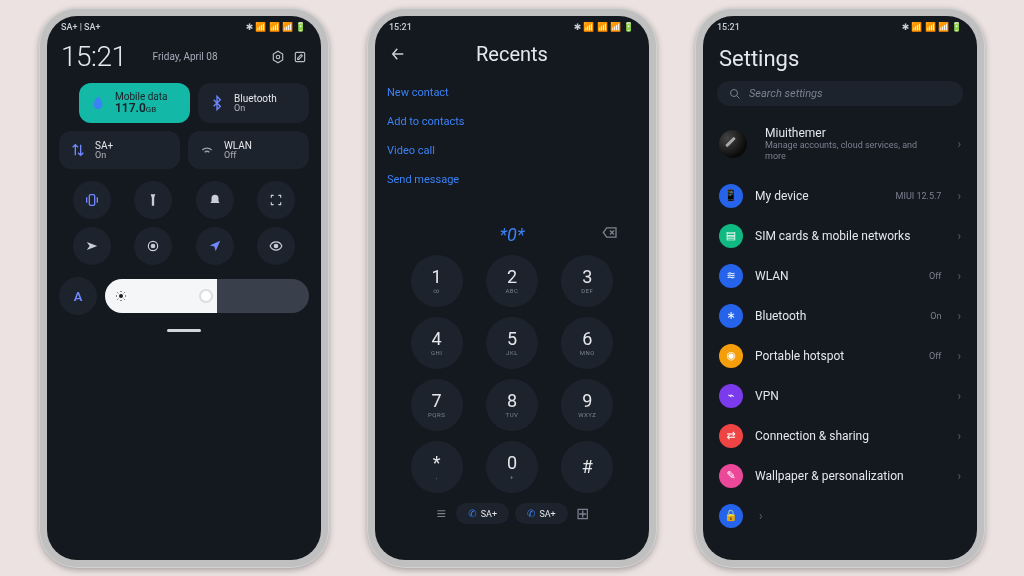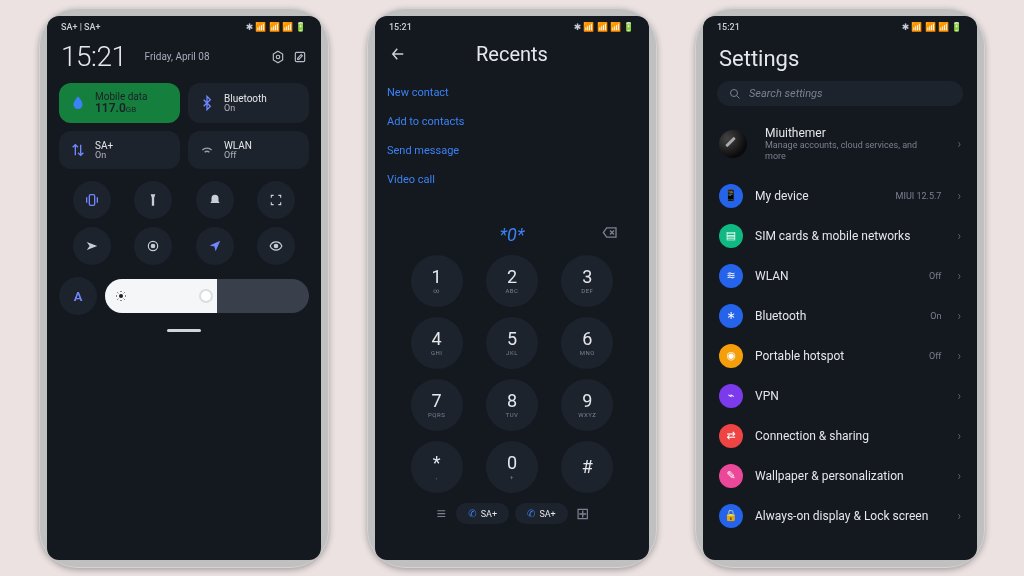--- a/index.html
+++ b/index.html
@@ -1,31 +1,31 @@
 <!DOCTYPE html>
 <html><head>
 <meta charset="utf-8">
 <style>
   * { margin: 0; padding: 0; box-sizing: border-box; font-family: -apple-system, "Segoe UI", Roboto, sans-serif; }
   body { background: #ece2e2; width: 1024px; height: 576px; display: flex; justify-content: space-around; align-items: center; padding: 0 20px; }
   .phone { width: 290px; height: 560px; border-radius: 38px; background: #c0c0c0; padding: 8px; box-shadow: 0 2px 6px rgba(0,0,0,0.3), inset 0 0 0 1px rgba(255,255,255,0.3); position: relative; }
-  .screen { width: 100%; height: 100%; background: #14181f; border-radius: 12px; overflow: hidden; position: relative; color: #e5e7eb; }
+  .screen { width: 100%; height: 100%; background: #14181f; border-radius: 30px; overflow: hidden; position: relative; color: #e5e7eb; }
   .status-bar { display: flex; justify-content: space-between; align-items: center; padding: 6px 14px 2px; font-size: 9px; color: #c9ced6; }
   .status-left { font-weight: 500; }
   .status-right { display: flex; gap: 3px; align-items: center; }
 
   
   .cc-head { display: flex; align-items: center; padding: 6px 14px 10px; gap: 8px; }
   .cc-time { font-size: 28px; font-weight: 300; letter-spacing: -0.5px; }
-  .cc-date { font-size: 10px; color: #a6adba; flex: 1; margin-left: 10px; }
+  .cc-date { font-size: 10px; color: #a6adba; flex: 1; margin-left: 18px; }
   .cc-head-icon { width: 14px; height: 14px; color: #b8bec9; }
   .tiles-row { display: flex; gap: 8px; padding: 0 12px 8px; }
   .tile { flex: 1; border-radius: 12px; display: flex; align-items: center; padding: 8px; gap: 6px; }
   .tile-dark { background: #1d232d; }
-  .tile-light { background: #15803d; color: #1b1f27; }
+  .tile-light { background: #14b8a6; color: #1b1f27; margin-left: 20px; }
   .tile-icon { width: 22px; height: 22px; display: flex; align-items: center; justify-content: center; }
   .tile-text { display: flex; flex-direction: column; line-height: 1.1; }
   .tile-label { font-size: 10px; }
   .tile-sub { font-size: 9px; opacity: 0.7; }
   .tile-big { font-size: 12px; font-weight: 600; }
   .round-row { display: flex; justify-content: space-around; padding: 4px 14px; }
   .rt { width: 38px; height: 38px; border-radius: 50%; background: #1d232d; display: flex; align-items: center; justify-content: center; color: #c9ced6; font-size: 14px; }
   .rt.active { color: #7087ff; }
   .rt.letter { font-weight: 600; font-size: 13px; }
   .slider-row { display: flex; align-items: center; padding: 8px 12px; gap: 8px; }
@@ -209,22 +209,22 @@
     </div>
     <div class="dialer-header">
       <svg class="dialer-back" viewBox="0 0 24 24" fill="none" stroke="currentColor" stroke-width="2">
           <path d="M19 12H5M11 5l-6 7 6 7"></path>
         </svg>
       <div class="dialer-title">Recents</div>
     </div>
     <div class="recents-list">
       <div class="recent-item">New contact</div>
       <div class="recent-item">Add to contacts</div>
+      <div class="recent-item">Video call</div>
       <div class="recent-item">Send message</div>
-      <div class="recent-item">Video call</div>
     </div>
     <div class="dial-display">
       <span class="dial-number">*0*</span>
       <span class="backspace">
         <svg width="18" height="12" viewBox="0 0 24 18" fill="none" stroke="currentColor" stroke-width="2">
             <path d="M7 2L2 9l5 7h14V2z"></path>
             <path d="M12 6l6 6M18 6l-6 6"></path>
           </svg>
       </span>
     </div>
@@ -356,19 +356,18 @@
             <div class="set-label">Connection &amp; sharing</div>
             <span class="chev">›</span>
           </div>
           <div class="set-item">
             <div class="set-icon c-pink">✎</div>
             <div class="set-label">Wallpaper &amp; personalization</div>
             <span class="chev">›</span>
           </div>
           <div class="set-item">
             <div class="set-icon c-blue">🔒</div>
-            <div class="set-label">Always-on display &amp; Lock screen</div>
             <span class="chev">›</span>
           </div>
         </div>
     </div>
   </div>
 </div>
 
 </body></html>

